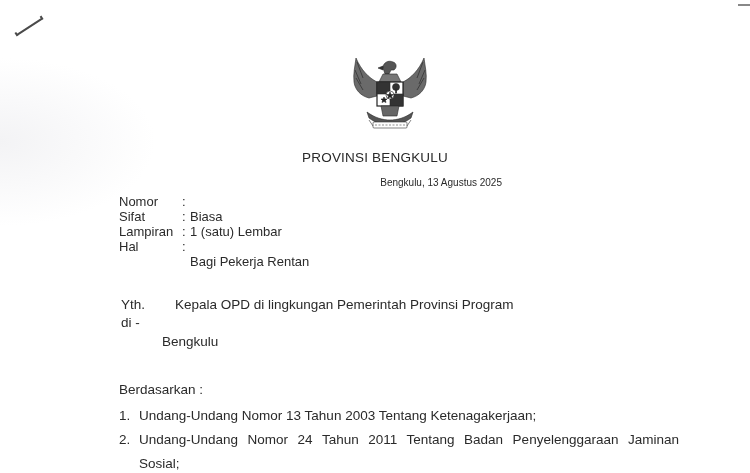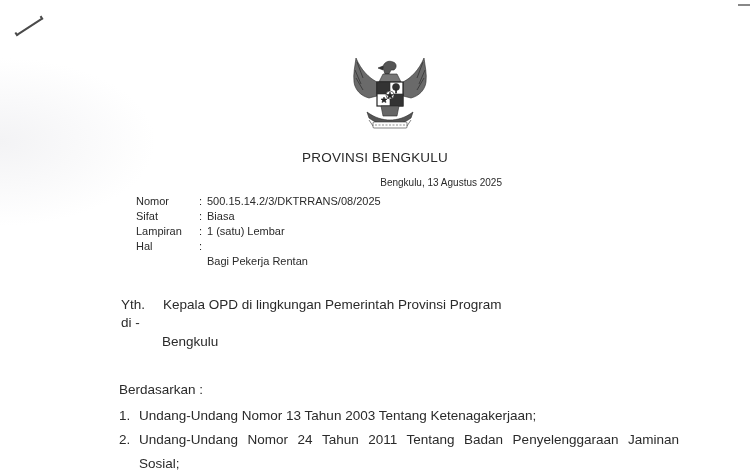--- a/index.html
+++ b/index.html
@@ -64,23 +64,23 @@
       letter-spacing: 0.2px;
     }
     .date {
       position: absolute;
       right: 108px;
       top: 177px;
       font-size: 10px;
     }
     .meta {
       position: absolute;
-      left: 136px;
+      left: 119px;
       top: 194px;
-      font-size: 11px;
+      font-size: 13px;
       line-height: 15px;
     }
     .meta-row {
       display: flex;
     }
     .meta-label {
       width: 63px;
     }
     .meta-sep {
       width: 8px;
@@ -90,20 +90,21 @@
     }
     .recipient {
       position: absolute;
       left: 121px;
       top: 296px;
       font-size: 13.5px;
     }
     .rec-row {
       display: flex;
       line-height: 18px;
+      gap: 12px;
     }
     .rec-label {
       width: 42px;
     }
     .rec-city {
       position: absolute;
       left: 41px;
       top: 38px;
       white-space: nowrap;
     }
@@ -179,21 +180,20 @@
   </svg>
 
   <div class="heading">PROVINSI BENGKULU</div>
 
   <div class="date">Bengkulu, 13 Agustus 2025</div>
 
   <div class="meta">
     <div class="meta-row">
       <span class="meta-label">Nomor</span>
       <span class="meta-sep">:</span>
-      <span class="meta-value">500.15.14.2/3/DKTRRANS/08/2025</span>
     </div>
     <div class="meta-row">
       <span class="meta-label">Sifat</span>
       <span class="meta-sep">:</span>
       <span class="meta-value">Biasa</span>
     </div>
     <div class="meta-row">
       <span class="meta-label">Lampiran</span>
       <span class="meta-sep">:</span>
       <span class="meta-value">1 (satu) Lembar</span>

